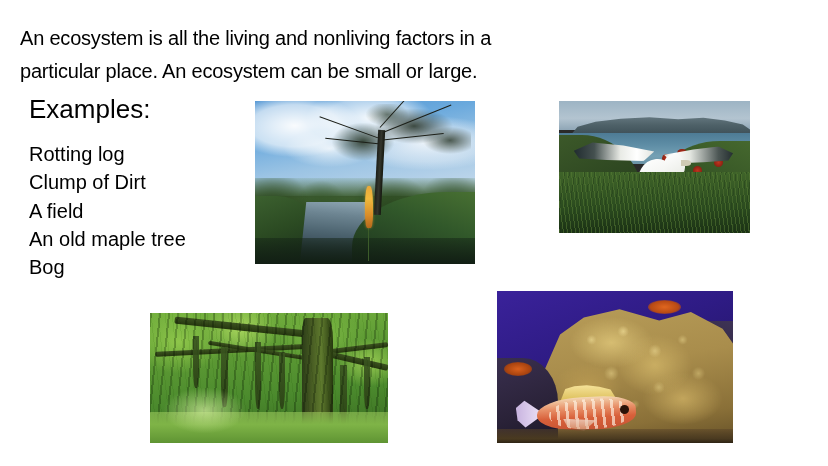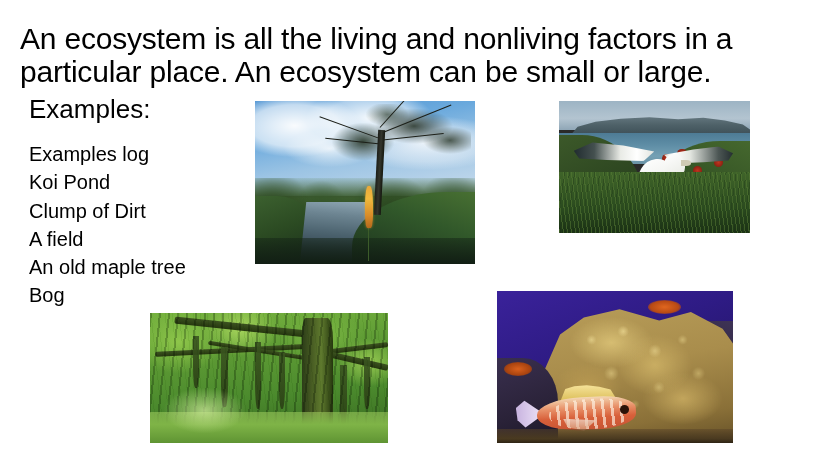--- a/index.html
+++ b/index.html
@@ -18,21 +18,21 @@
     background: #ffffff;
     overflow: hidden;
   }
 
   
   .title-block {
     position: absolute;
     left: 20px;
     top: 22px;
     width: 760px;
-    font-size: 30px;
+    font-size: 20px;
     line-height: 33px;
     letter-spacing: -0.2px;
     color: #000;
   }
   .title-line { display: block; white-space: nowrap; }
 
   .examples-label {
     position: absolute;
     left: 29px;
     top: 97px;
@@ -357,22 +357,21 @@
 <div id="slide">
 
   <div class="title-block">
     <span class="title-line">An ecosystem is all the living and nonliving factors in a</span>
     <span class="title-line">particular place. An ecosystem can be small or large.</span>
   </div>
 
   <div class="examples-label">Examples:</div>
 
   <ul class="examples-list">
-    <li>Examples log</li>
-    <li>Koi Pond</li>
+    <li>Rotting log</li>
     <li>Clump of Dirt</li>
     <li>A field</li>
     <li>An old maple tree</li>
     <li>Bog</li>
   </ul>
 
   <div class="photo" id="photo-river">
     <div class="sky"></div>
     <div class="horizonveg"></div>
     <div class="bankL"></div>

